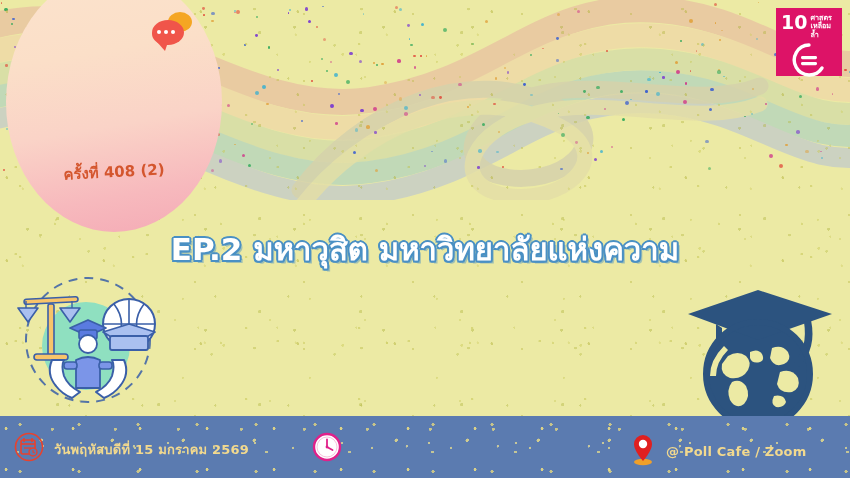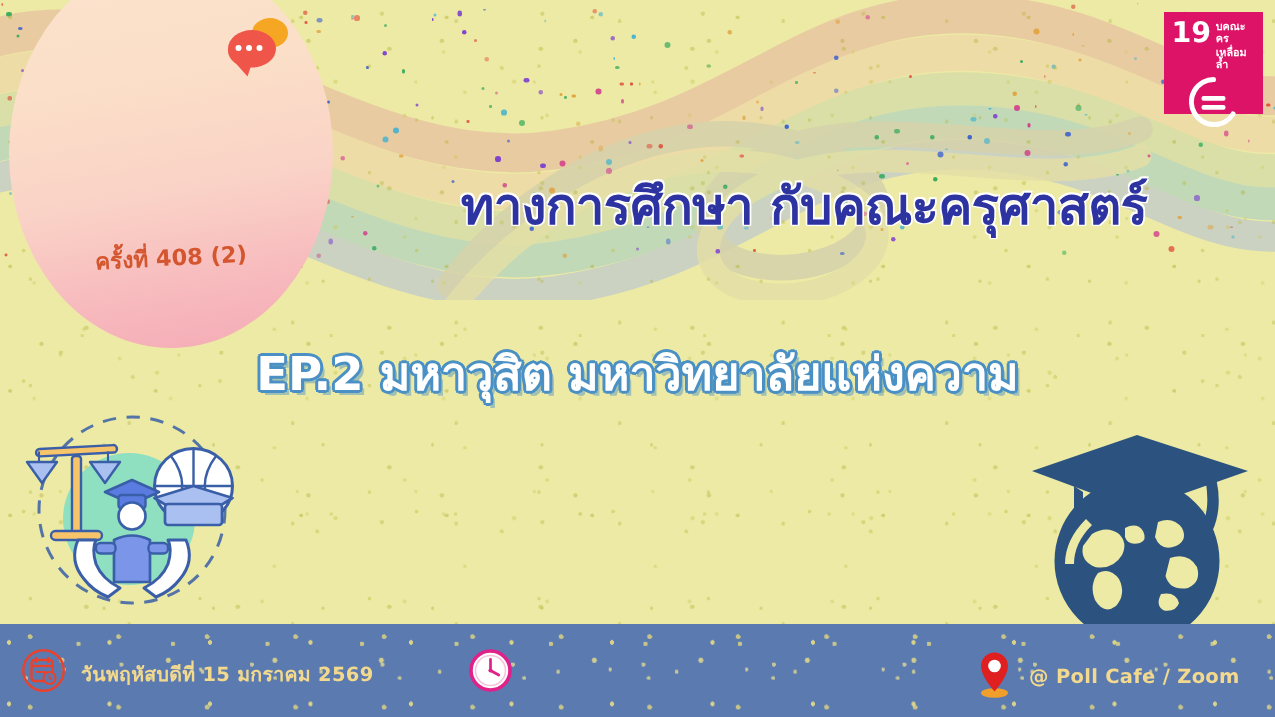--- a/index.html
+++ b/index.html
@@ -133,21 +133,21 @@
       radial-gradient(circle at 93% 60%, rgba(244,230,145,.7) 0 1.3px, transparent 1.5px);
     background-size:67px 41px,83px 53px,59px 47px,91px 37px,71px 59px,79px 43px,63px 51px,87px 45px;
   }
   .bar-item{position:absolute;display:flex;align-items:center;gap:10px;top:16px;}
   .bar-text{
     color:#f2d98e;font-size:13px;font-weight:600;letter-spacing:.2px;white-space:nowrap;
     font-family:"DejaVu Sans",sans-serif;
   }
   #bar-date{left:14px;}
   #bar-time{left:312px;}
-  #bar-place{left:650px;}
+  #bar-place{left:630px;}
 </style>
 </head>
 <body>
 
 <div id="poster">
 
   <div class="ribbon-wrap">
     <svg width="850" height="210" viewBox="0 0 850 210" xmlns="http://www.w3.org/2000/svg">
       <g stroke-linecap="round" fill="none">
         <path d="M-20,40 C120,-10 230,130 370,110 C500,92 540,10 660,20 C760,28 800,90 880,70" stroke="#e8b9a0" stroke-width="26"></path>
@@ -407,36 +407,35 @@
             <span></span>
             <span></span>
           </span>
         </span>
     </div>
     <div class="logo-ep">ครั้งที่ 408 (2)</div>
   </div>
 
   <div id="sdg-badge">
     <div class="sdg-top">
-      <span class="sdg-num">19</span>
+      <span class="sdg-num">10</span>
       <span class="sdg-txt">
-        <span>บคณะคร</span><br>
+        <span>ศาสตร</span><br>
         <span>เหลื่อมล้ำ</span>
       </span>
     </div>
     <div class="sdg-icon">
       <svg width="40" height="38" viewBox="0 0 40 38">
         <path d="M20,4 A15,15 0 1,0 33,27" fill="none" stroke="#fff" stroke-width="3.4" stroke-linecap="round"></path>
         <rect x="12" y="15" width="16" height="3.2" rx="1.4" fill="#fff"></rect>
         <rect x="12" y="21" width="16" height="3.2" rx="1.4" fill="#fff"></rect>
       </svg>
     </div>
   </div>
 
-  <div class="headline" id="headline-2">ทางการศึกษา กับคณะครุศาสตร์</div>
 
   <div class="subline" id="subline-1">EP.2 มหาวุสิต มหาวิทยาลัยแห่งความ</div>
 
   <div id="illo-left">
     <svg width="168" height="148" viewBox="0 0 168 148">
       <circle cx="84" cy="66" r="62" fill="none" stroke="#3a5fa8" stroke-width="2" stroke-dasharray="9 7" opacity=".85"></circle>
       <circle cx="82" cy="72" r="44" fill="#8fe0c0"></circle>
 
       <g>
         <rect x="44" y="30" width="6" height="54" rx="2" fill="#f8c46a" stroke="#3a5fa8" stroke-width="1.6"></rect>

